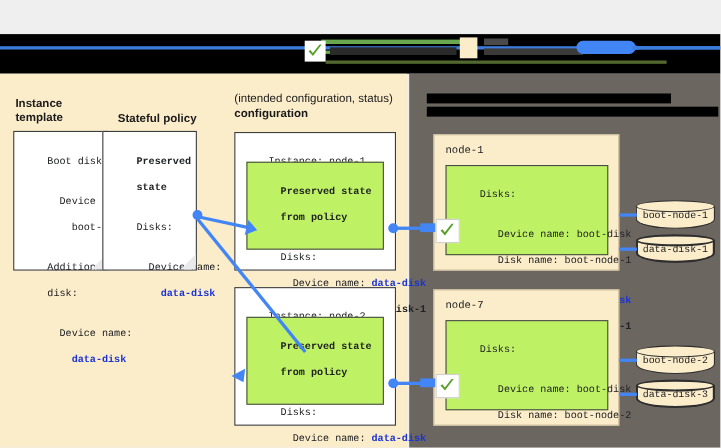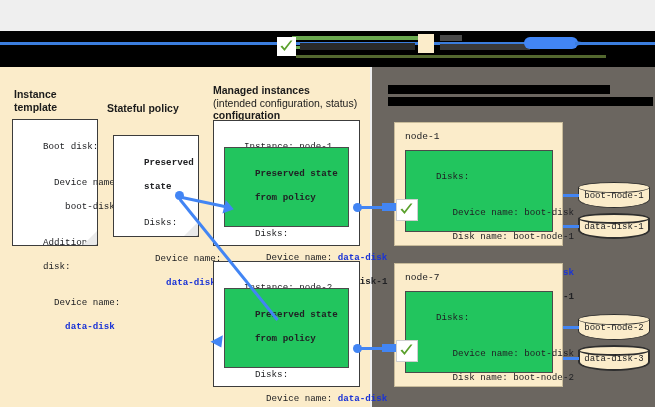--- a/index.html
+++ b/index.html
@@ -109,21 +109,21 @@
 
   
   .box{
     position:absolute;background:#fff;border:1px solid #3c3c3c;
     box-sizing:border-box;
     font-family:"Liberation Mono",monospace;
     font-size:9.2px;line-height:12px;color:#202124;
     padding:8px;white-space:pre;
   }
   .inner-box{
-    position:absolute;background:#22c55e;border:1px solid #4a4a4a;
+    position:absolute;background:#bef264;border:1px solid #4a4a4a;
     box-sizing:border-box;
     font-family:"Liberation Mono",monospace;
     font-size:9.2px;line-height:12px;color:#202124;
     padding:8px;white-space:pre;
   }
 
   
   .node-panel{
     position:absolute;background:#fbecca;border:1px solid #c8bb9a;
     box-sizing:border-box;
@@ -219,33 +219,32 @@
     <span>  Device name:</span><br>
     <span class="blue">    data-disk</span>
     <div class="fold-wrap">
       <div class="fold-tri"></div><div class="fold-edge"></div>
     </div>
   </div>
 
   <div class="col-head" style="left:107px;top:102px;">
     <div>Stateful policy</div>
   </div>
-  <div class="doc" style="left:113px;top:119px;width:86px;height:102px;margin-top:16px;">
+  <div class="doc" style="left:93px;top:119px;width:86px;height:127px;">
     <span class="b">Preserved</span><br>
     <span class="b">state</span><br><br>
     <span>Disks:</span><br><br>
     <span>  Device name:</span><br>
     <span class="blue">    data-disk</span>
     <div class="fold-wrap">
       <div class="fold-tri"></div><div class="fold-edge"></div>
     </div>
   </div>
 
   <div class="col-head" style="left:213px;top:84px;">
-    <div>Managed instances</div>
     <div class="sub">(intended configuration, status)</div>
     <div>configuration</div>
   </div>
 
   <div class="box" style="left:213px;top:120px;width:147px;height:126px;">
     <span>Instance: node-1</span>
   </div>
   <div class="inner-box" style="left:224px;top:147px;width:125px;height:80px;">
     <span class="b">Preserved state</span><br>
     <span class="b">from policy</span><br><br>

